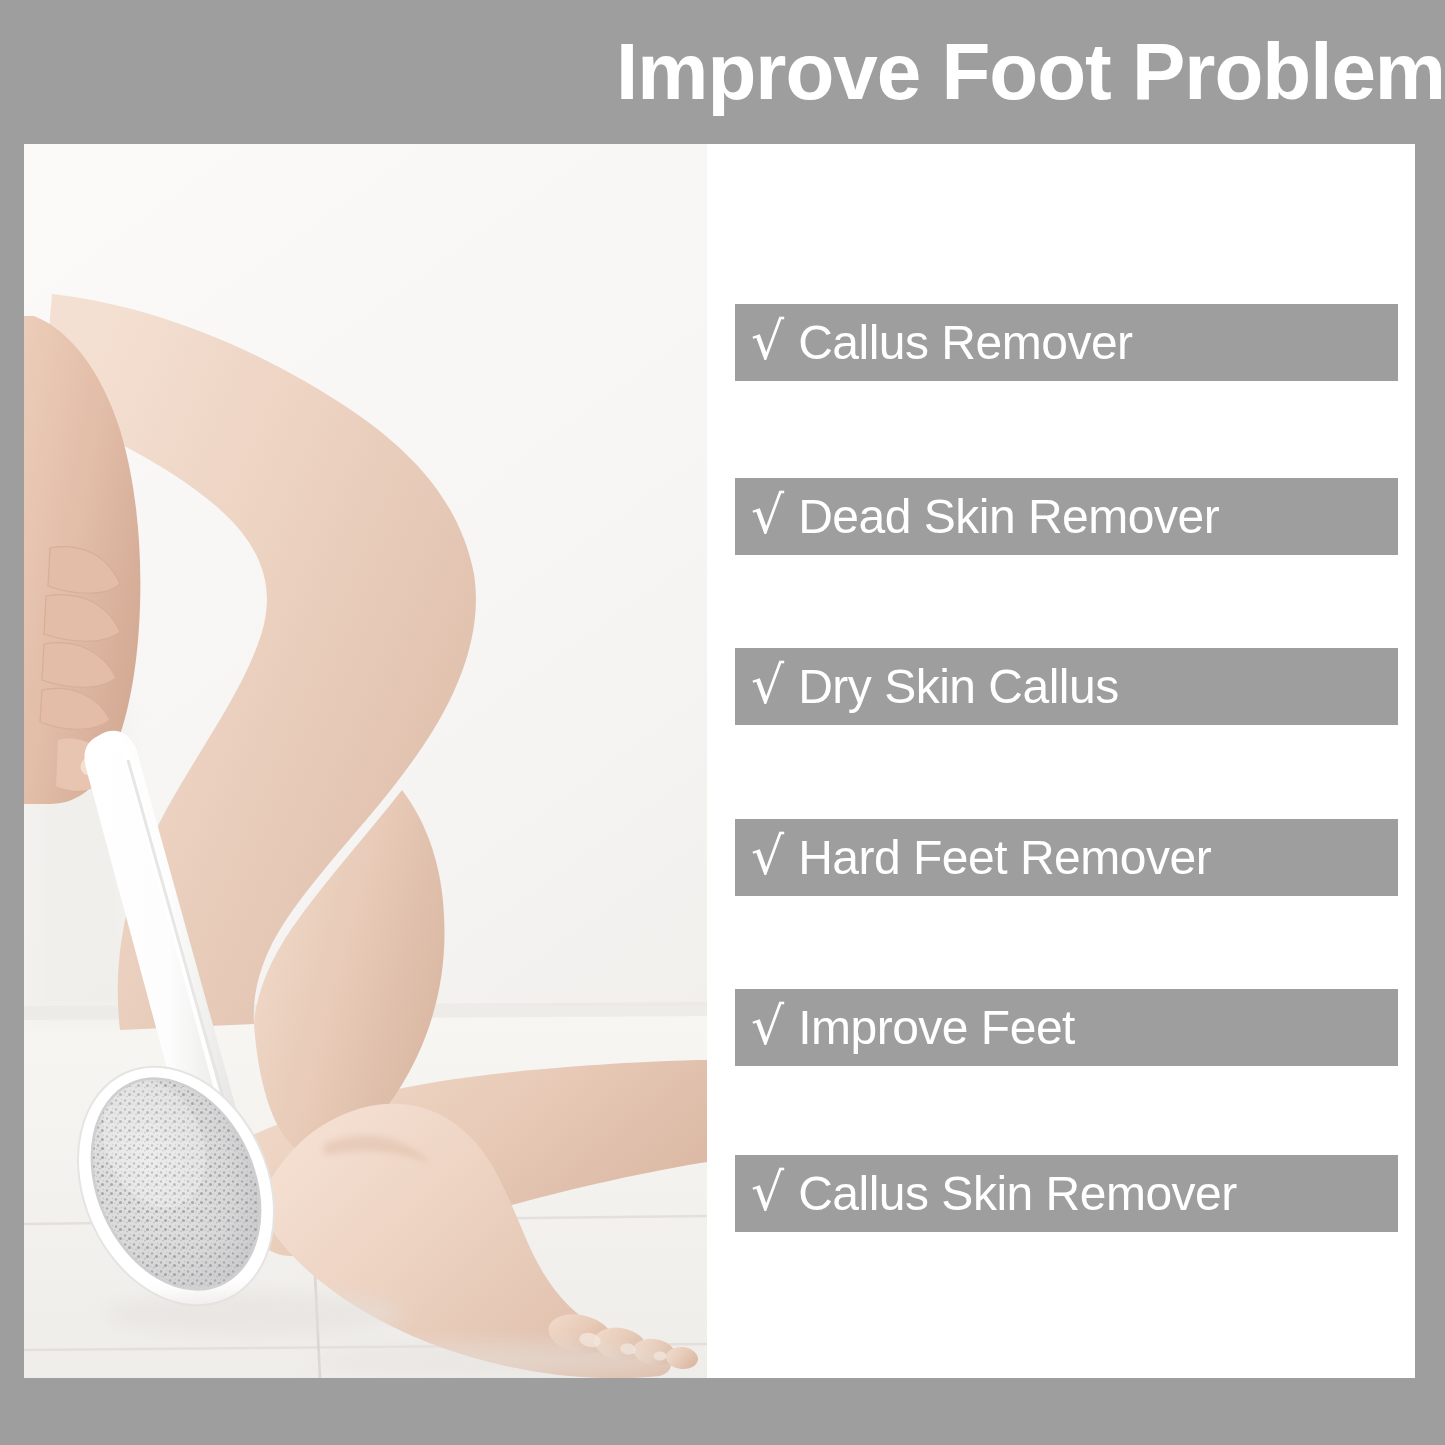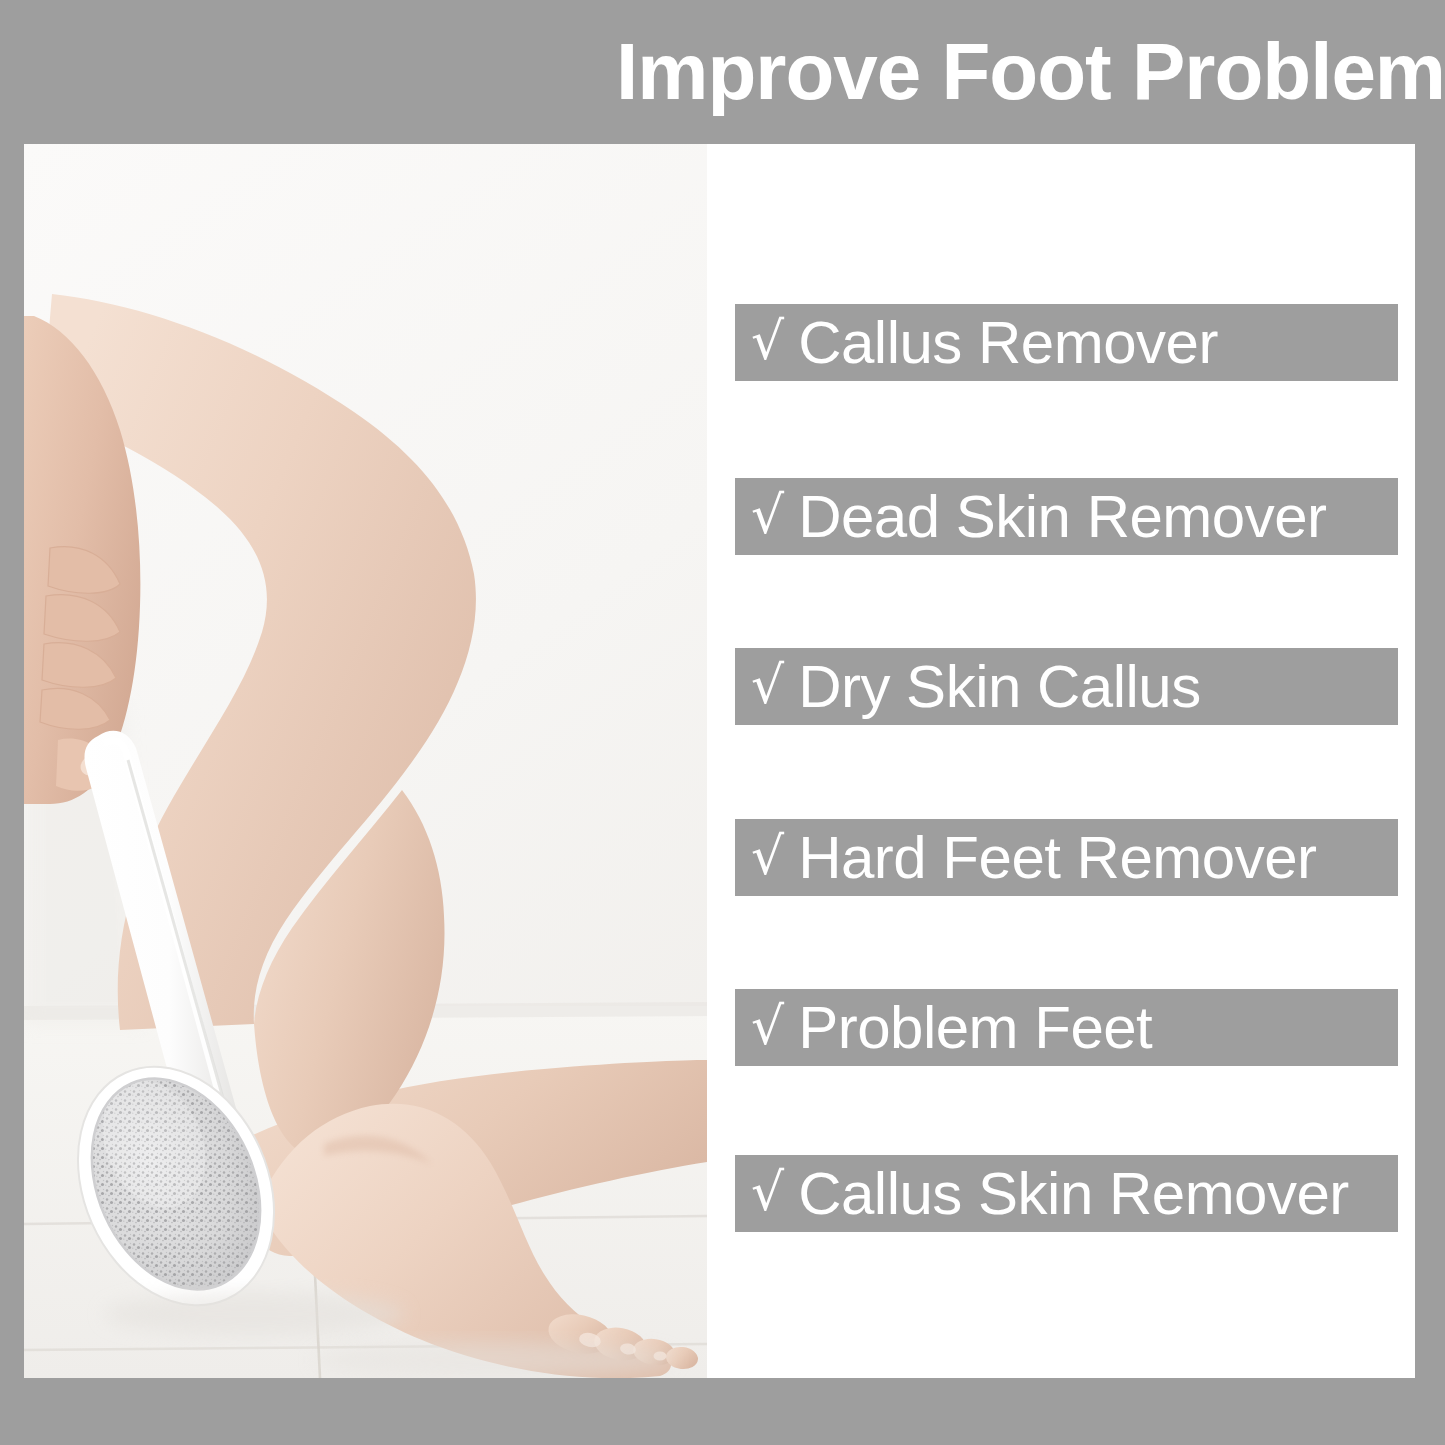--- a/index.html
+++ b/index.html
@@ -97,21 +97,21 @@
     font-size: 52px;
     line-height: 1;
     font-weight: normal;
     margin-right: 14px;
     margin-top: -4px;
     flex: 0 0 auto;
     font-family: "DejaVu Sans", sans-serif;
   }
   .feature-label {
     color: #ffffff;
-    font-size: 60px;
+    font-size: 48px;
     font-weight: normal;
     line-height: 1;
     white-space: nowrap;
     letter-spacing: -0.5px;
   }
 </style>
 </head>
 <body>
 
 <div id="infographic">
@@ -279,21 +279,21 @@
         <span class="feature-label">Dry Skin Callus</span>
       </div>
 
       <div class="feature-row r3">
         <span class="check-icon">√</span>
         <span class="feature-label">Hard Feet Remover</span>
       </div>
 
       <div class="feature-row r4">
         <span class="check-icon">√</span>
-        <span class="feature-label">Problem Feet</span>
+        <span class="feature-label">Improve Feet</span>
       </div>
 
       <div class="feature-row r5">
         <span class="check-icon">√</span>
         <span class="feature-label">Callus Skin Remover</span>
       </div>
 
     </div>
 
   </div>

